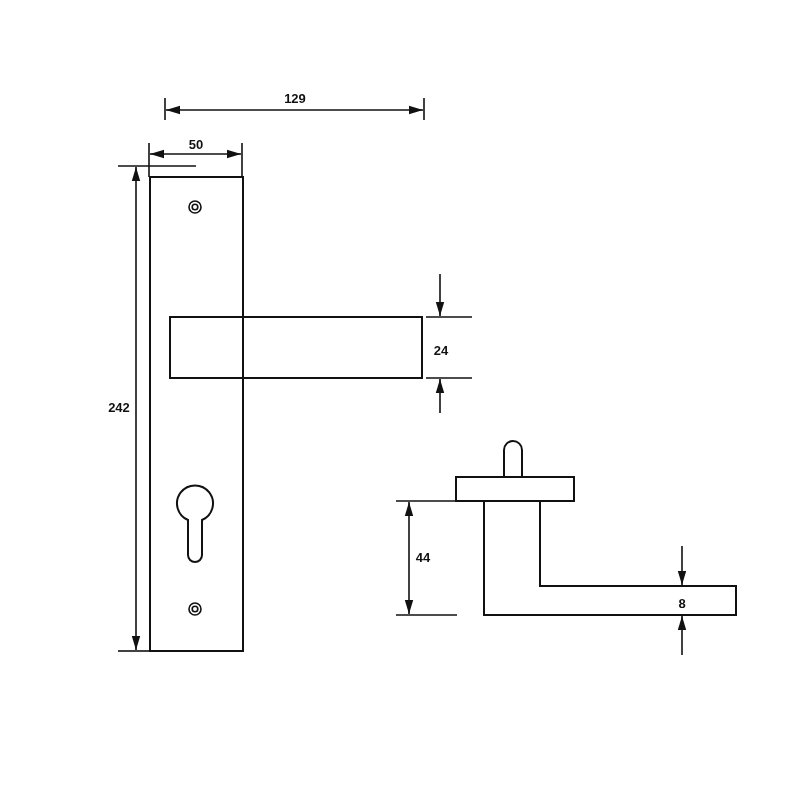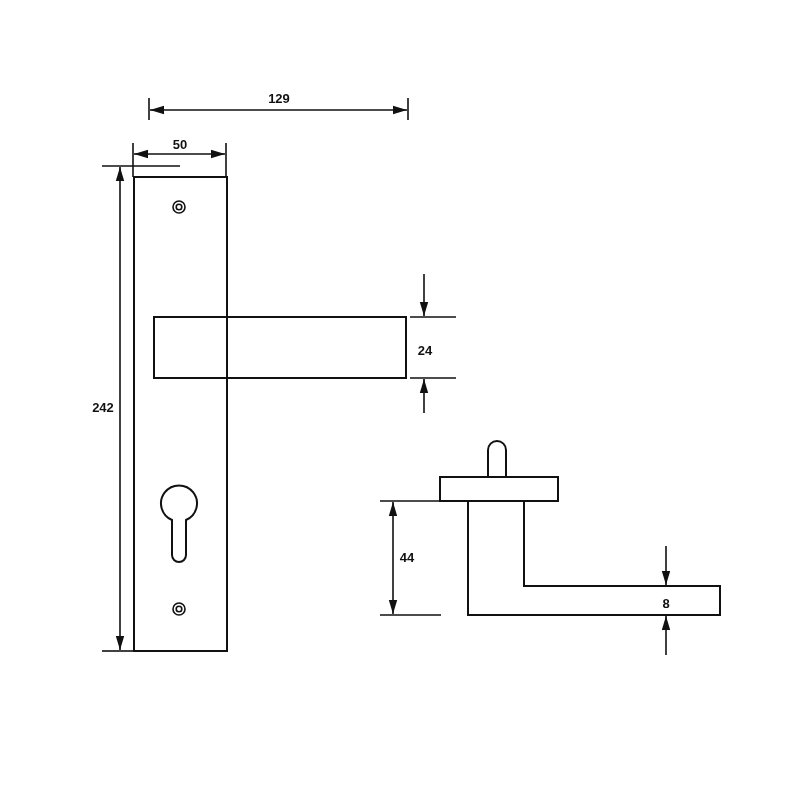--- a/index.html
+++ b/index.html
@@ -1,17 +1,17 @@
 <!DOCTYPE html>
 <html><head>
 <meta charset="utf-8">
 <style>
   html, body { margin: 0; padding: 0; background: #ffffff; }
   body { width: 800px; height: 800px; overflow: hidden; }
-  #drawing { position: absolute; left: 0; top: 0; width: 760px; height: 800px; }
+  #drawing { position: absolute; left: 16px; top: 0; width: 760px; height: 800px; }
   svg { display: block; }
   .ln { stroke: #111111; stroke-width: 2; fill: none; }
   .thin { stroke: #111111; stroke-width: 1.6; fill: none; }
   .dim-text { font-family: "Liberation Sans", sans-serif; font-size: 13px; font-weight: bold; fill: #111111; }
 </style>
 </head>
 <body>
 
 <div id="drawing">
 <svg width="800" height="800" viewBox="0 0 800 800" xmlns="http://www.w3.org/2000/svg">

